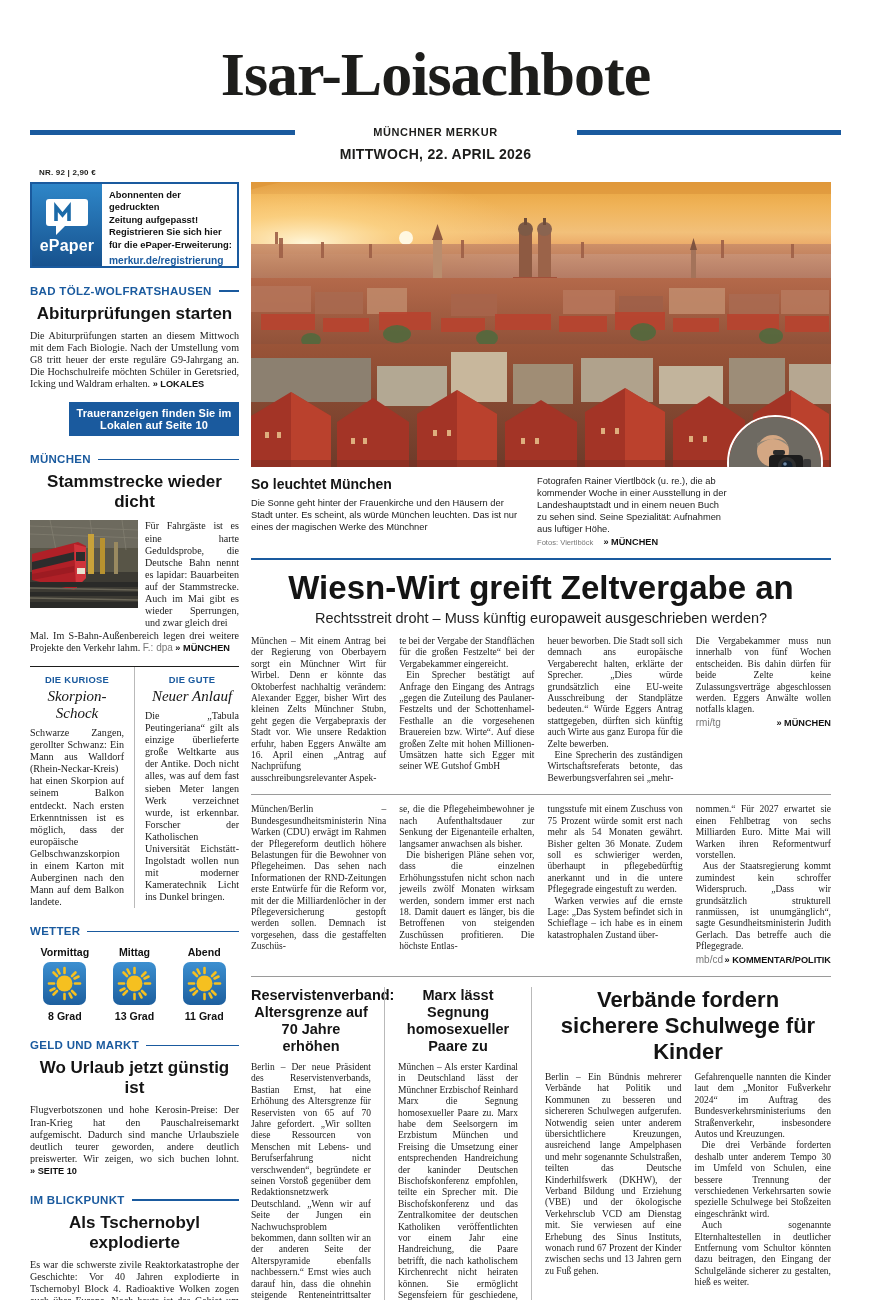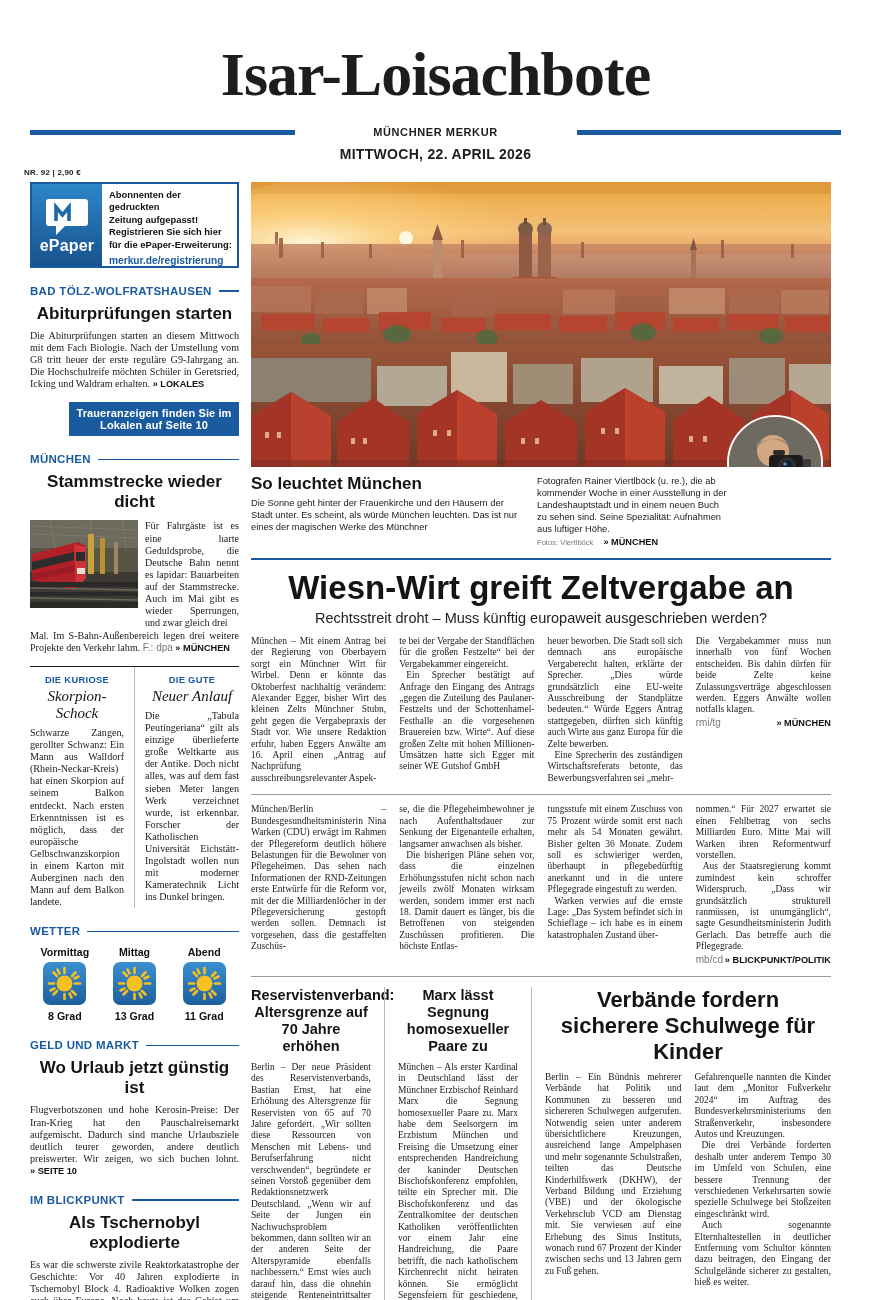--- a/index.html
+++ b/index.html
@@ -24,21 +24,21 @@
   .mh-center{padding:0 16px;min-width:250px;}
   .mh-brand{
     font-family:"Liberation Sans",sans-serif;font-weight:700;font-size:11px;
     letter-spacing:.6px;color:#1d1d1b;text-align:center;line-height:13px;
   }
   .mh-date{
     font-family:"Liberation Sans",sans-serif;font-weight:700;font-size:14px;
     letter-spacing:.3px;color:#1d1d1b;text-align:center;margin-top:7px;
   }
   .mh-issue{
-    position:absolute;left:24px;top:168px;
+    position:absolute;left:39px;top:168px;
     font-family:"Liberation Sans",sans-serif;font-weight:700;font-size:8px;
     color:#1d1d1b;letter-spacing:.2px;
   }
 
   
   .grid{display:flex;gap:0;margin-top:20px;}
   .col-left{width:221px;flex:none;padding-right:12px;box-sizing:border-box;}
   .col-main{width:580px;flex:none;}
 
   
@@ -159,21 +159,21 @@
   .hero svg{display:block;width:580px;height:285px;}
   .hero-portrait{
     position:absolute;right:8px;bottom:-44px;width:92px;height:92px;border-radius:50%;
     overflow:hidden;border:2px solid #fff;z-index:5;
   }
   .hero-portrait svg{width:92px;height:92px;display:block;}
 
   .cap-wrap{display:flex;gap:18px;margin-top:8px;padding-right:100px;}
   .cap-left{width:268px;flex:none;}
   .cap-title{
-    font-family:"Liberation Sans",sans-serif;font-weight:700;font-size:17px;
+    font-family:"Liberation Sans",sans-serif;font-weight:700;font-size:14px;
     color:#141414;line-height:18px;
   }
   .cap-text{
     font-family:"Liberation Sans",sans-serif;font-size:9.3px;line-height:12px;
     color:#1a1a1a;margin-top:4px;
   }
   .cap-right{
     flex:1;font-family:"Liberation Sans",sans-serif;font-size:9.3px;line-height:12px;
     color:#1a1a1a;
   }
@@ -689,21 +689,21 @@
         </div>
         <div class="art-body">
           <p>tungsstufe mit einem Zuschuss von 75 Prozent würde somit erst nach mehr als 54 Monaten gewährt. Bisher gelten 36 Monate. Zudem soll es schwieriger werden, überhaupt in pflegebedürftig anerkannt und in die untere Pflegegrade eingestuft zu werden.</p>
           <p>Warken verwies auf die ernste Lage: „Das System befindet sich in Schieflage – ich habe es in einem katastrophalen Zustand über-</p>
         </div>
         <div class="art-body">
           <p>nommen.“ Für 2027 erwartet sie einen Fehlbetrag von sechs Milliarden Euro. Mitte Mai will Warken ihren Reformentwurf vorstellen.</p>
           <p>Aus der Staatsregierung kommt zumindest kein schroffer Widerspruch. „Dass wir grundsätzlich strukturell ranmüssen, ist unumgänglich“, sagte Gesundheitsministerin Judith Gerlach. Das betreffe auch die Pflegegrade.</p>
           <div class="end-ref">
             <span class="credit">mb/cd</span>
-            <span class="ref">» BLICKPUNKT/POLITIK</span>
+            <span class="ref">» KOMMENTAR/POLITIK</span>
           </div>
         </div>
       </div>
 
       <div class="thin-rule"></div>
 
       <div class="bottom-grid">
 
         <div class="bcol bcol-1">
           <div class="b-head-sm">Reservistenverband: Altersgrenze auf 70 Jahre erhöhen</div>

